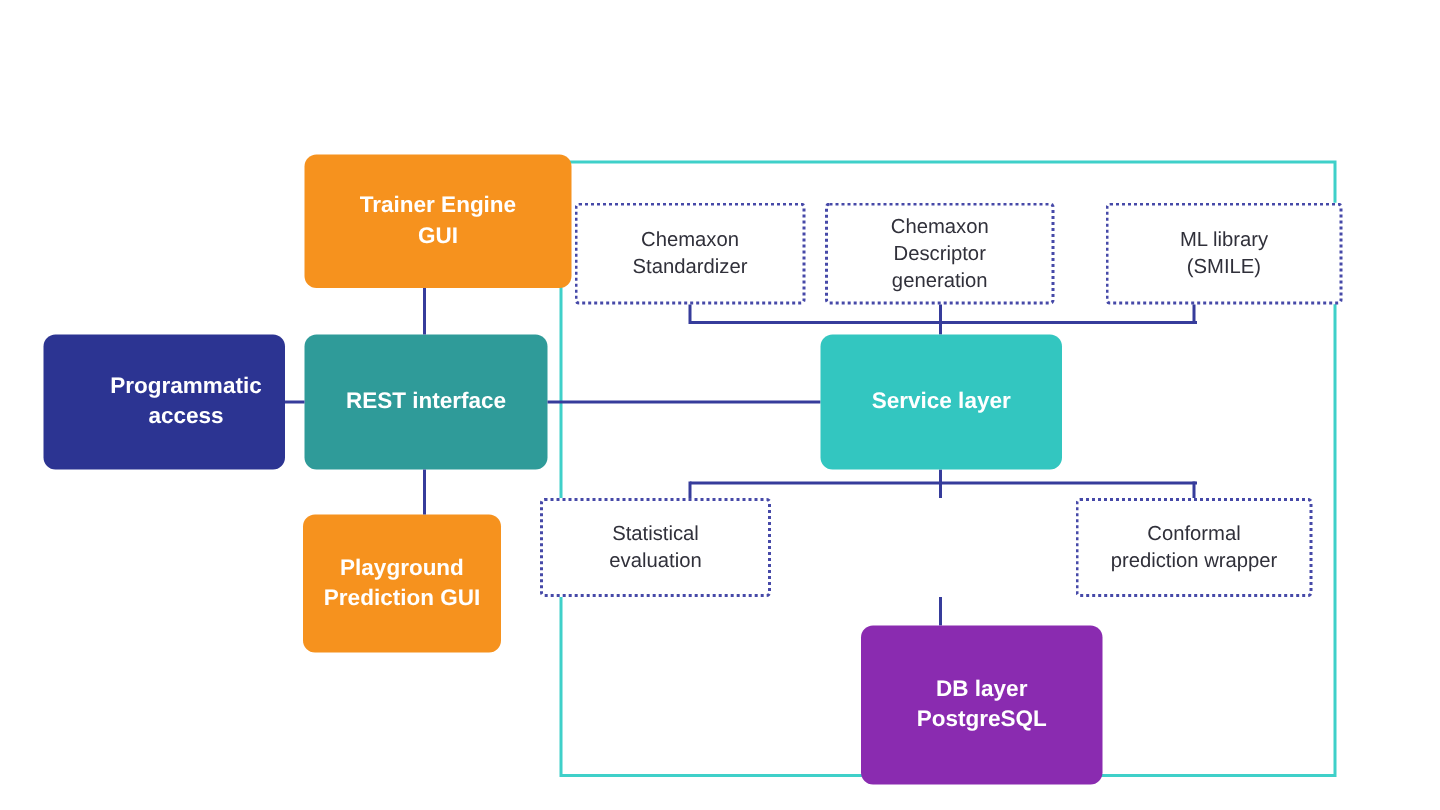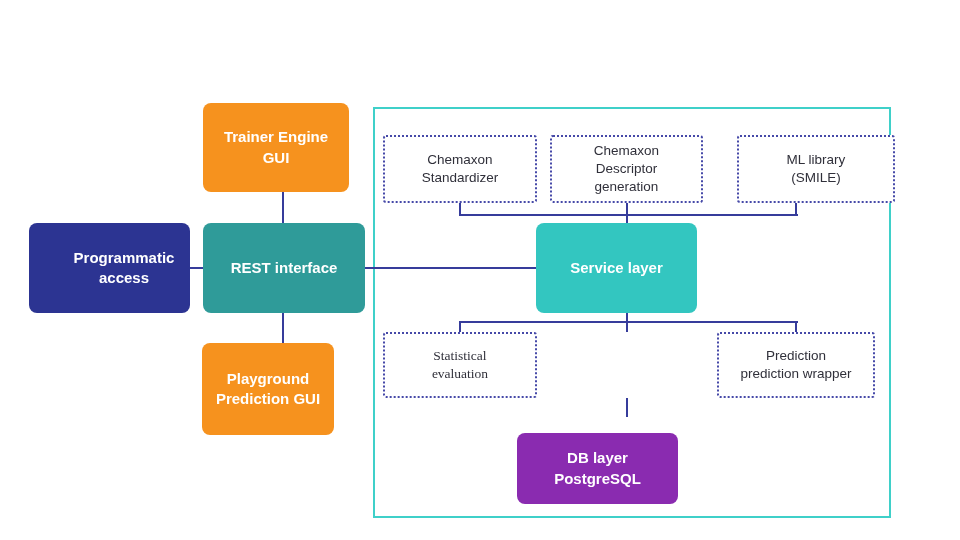--- a/index.html
+++ b/index.html
@@ -23,31 +23,31 @@
   .bg-turquoise{background:var(--turquoise,#33C6C0);}
   .bg-purple{background:var(--purple,#8A2BB0);}
   .container-frame{
     position:absolute;left:373px;top:107px;width:518px;height:411px;
     border:2px solid var(--container_border,#3FD0C9);box-sizing:border-box;background:transparent;
   }
   .line{position:absolute;background:var(--connector,#363C9B);z-index:5;}
   .line.h{height:2px;}
   .line.v{width:2px;}
   
-  #n-trainer{left:203px;top:103px;width:146px;height:89px;justify-content:center;}
+  #n-trainer{left:203px;top:103px;width:178px;height:89px;justify-content:center;}
   #n-programmatic{left:29px;top:223px;width:161px;height:90px;}
   #n-rest{left:203px;top:223px;width:162px;height:90px;}
   #n-playground{left:202px;top:343px;width:132px;height:92px;}
-  #n-service{left:536px;top:223px;width:161px;height:90px;z-index:6;}
-  #n-db{left:517px;top:417px;width:161px;height:71px;z-index:6;margin-top:16px;}
+  #n-service{left:547px;top:223px;width:161px;height:90px;z-index:6;}
+  #n-db{left:574px;top:417px;width:161px;height:106px;z-index:6;}
   
   #n-standardizer{left:383px;top:135px;width:154px;height:68px;}
   #n-descriptor{left:550px;top:135px;width:153px;height:68px;}
   #n-mllibrary{left:737px;top:135px;width:158px;height:68px;}
-  #n-statistical{left:383px;top:332px;width:154px;height:66px;font-family:Liberation Serif, serif;}
+  #n-statistical{left:360px;top:332px;width:154px;height:66px;}
   #n-persistence{left:550px;top:332px;width:153px;height:66px;}
   #n-conformal{left:717px;top:332px;width:158px;height:66px;}
   
   #c-trainer-rest{left:282px;top:192px;height:31px;}
   #c-rest-playground{left:282px;top:313px;height:30px;}
   #c-prog-rest{left:190px;top:267px;width:13px;}
   #c-rest-service{left:365px;top:267px;width:182px;}
   #c-top-h{left:460px;top:214px;width:338px;}
   #c-top-stub-left{left:459px;top:203px;height:13px;}
   #c-top-stub-right{left:795px;top:203px;height:13px;}
@@ -113,17 +113,17 @@
   </div>
   <div class="node dotted" id="n-mllibrary">
     <span class="label">ML library
 (SMILE)</span>
   </div>
   <div class="node dotted" id="n-statistical">
     <span class="label">Statistical
 evaluation</span>
   </div>
   <div class="node dotted" id="n-conformal">
-    <span class="label">Prediction
+    <span class="label">Conformal
 prediction wrapper</span>
   </div>
 
 </div>
 
 </body></html>

